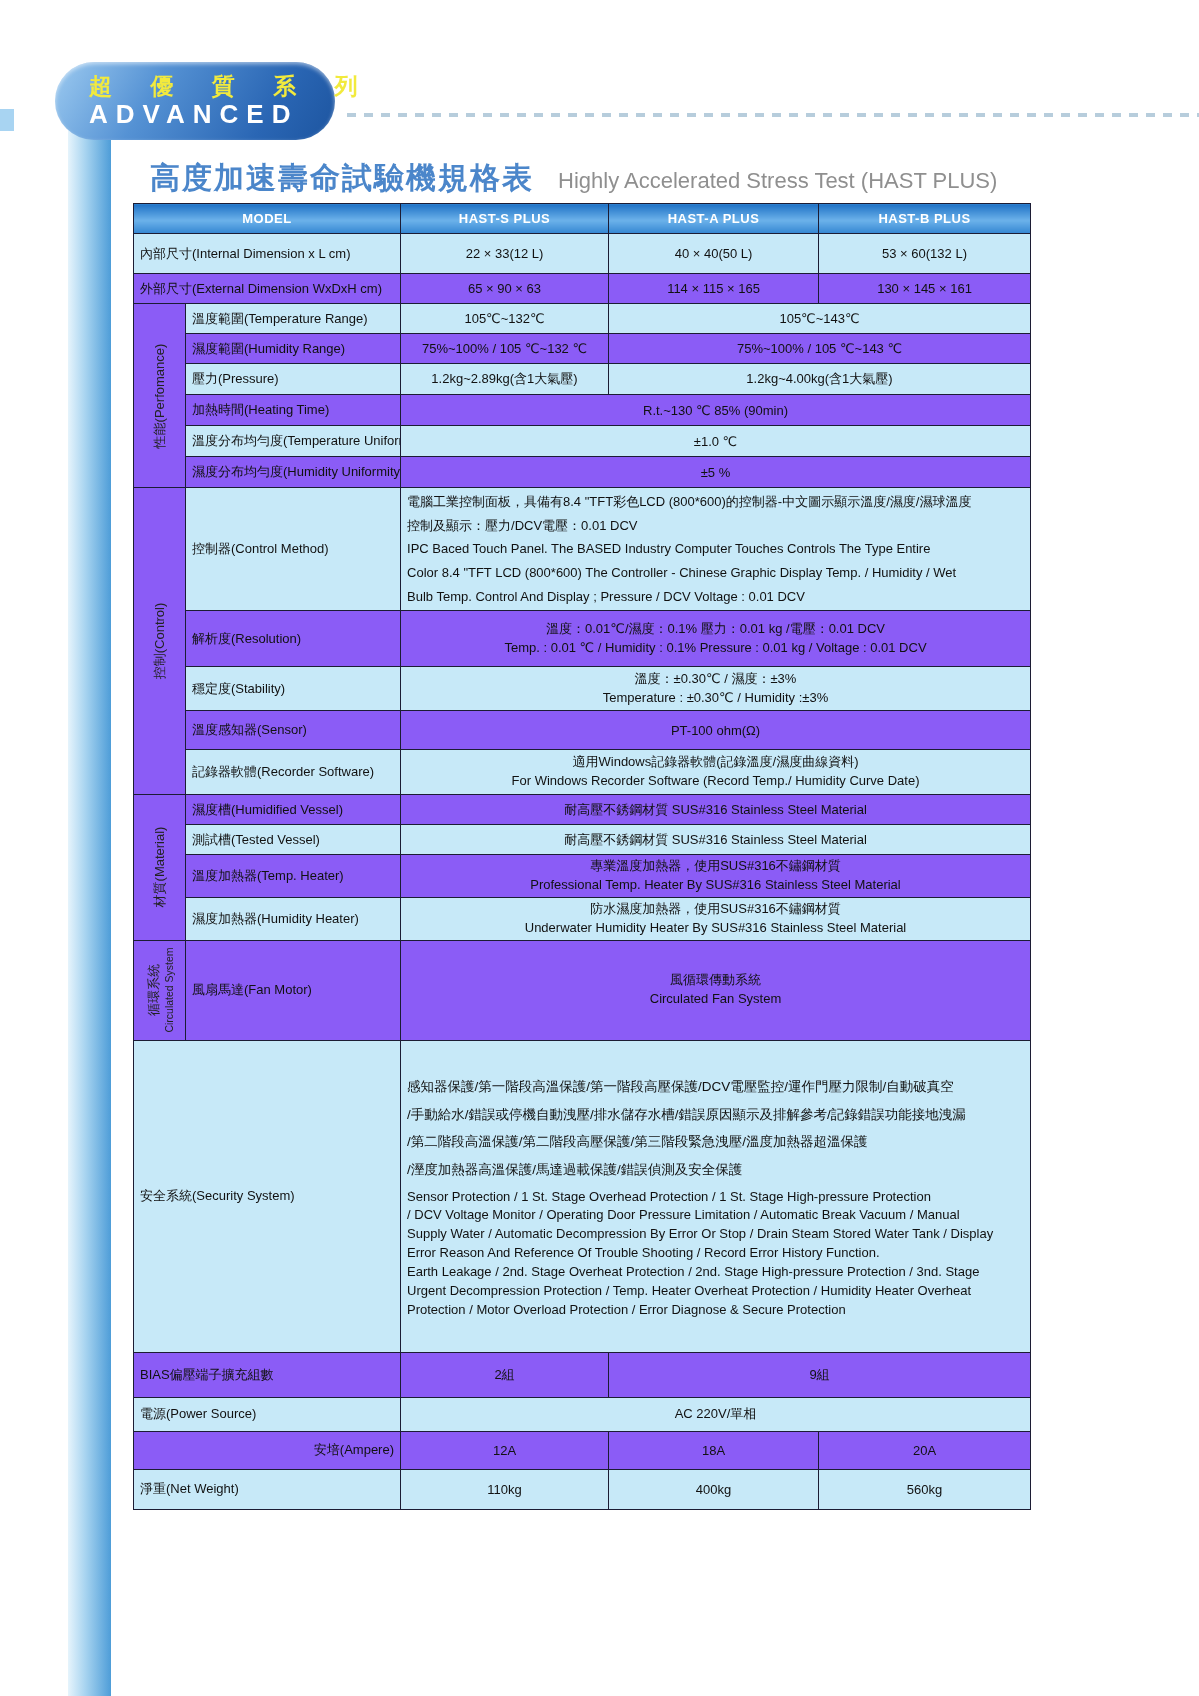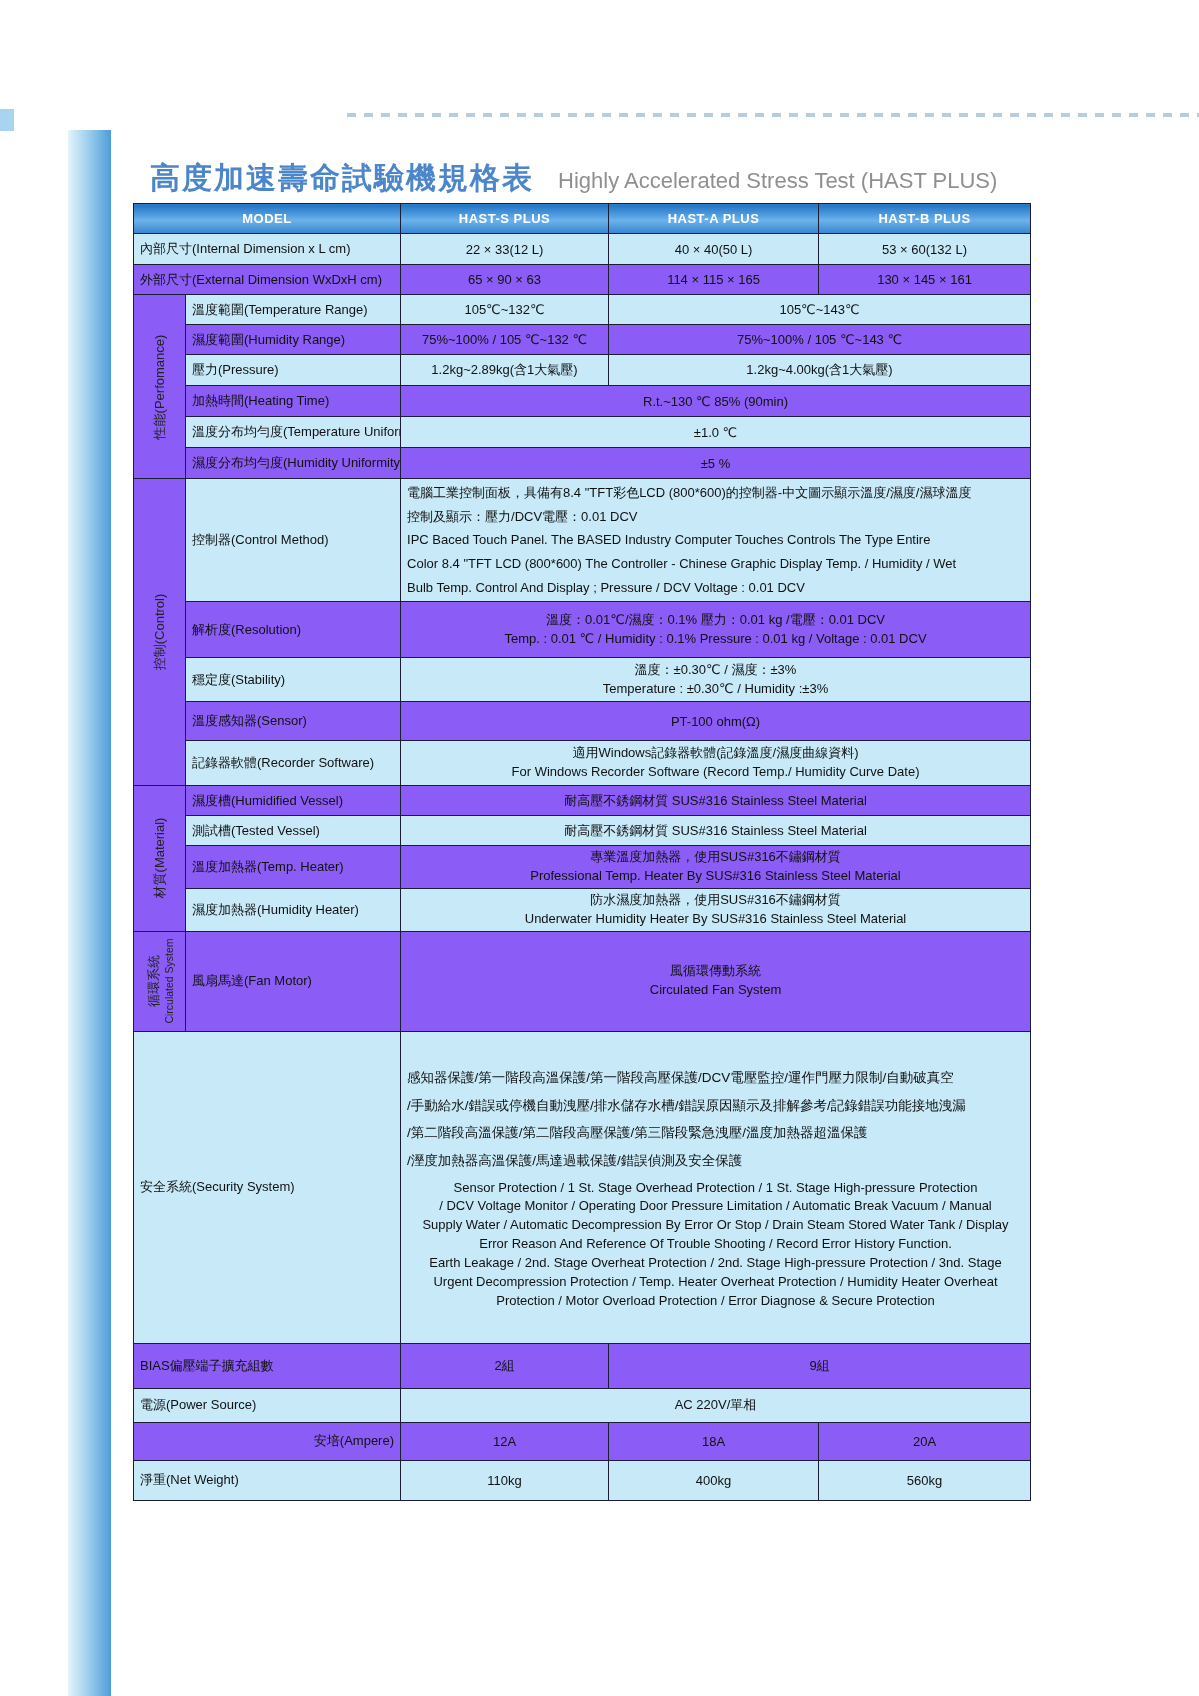--- a/index.html
+++ b/index.html
@@ -84,36 +84,40 @@
   .vtext {
     position: absolute; top: 50%; left: 50%;
     transform: translate(-50%, -50%) rotate(-90deg);
     white-space: nowrap; font-size: 13px; color: #222; text-align: center;
   }
   .vtext .ven { font-size: 10.5px; }
   .bigcell { text-align: left; padding: 6px 12px; line-height: 1.82; font-size: 13.5px; }
   .two-line { line-height: 1.45; padding: 4px 6px; }
   .sec-cell { text-align: left; padding: 8px 12px; }
   .sec-zh { line-height: 2.05; font-size: 13.5px; }
-  .sec-en { line-height: 1.45; font-size: 13px; margin-top: 4px; text-align: center; }
+  .sec-en { line-height: 1.45; font-size: 13px; margin-top: 4px; }
   .footnote {
     position: absolute;
     left: 133px; top: 1490px;
     font-size: 15px; color: #1f7a8e; white-space: nowrap;
   }
 </style>
 </head>
 <body>
 
 <div class="page">
 
   <div class="side-bar"></div>
   <div class="edge-dash"></div>
   <div class="dash-line"></div>
 
+  <div class="logo">
+    <div class="logo-zh">超 優 質 系 列</div>
+    <div class="logo-en">ADVANCED</div>
+  </div>
 
   <div class="title-row">
     <span class="title-zh">高度加速壽命試驗機規格表</span><span class="title-en">Highly Accelerated Stress Test (HAST PLUS)</span>
   </div>
 
   <table class="spec">
     <colgroup>
       <col style="width:52px">
         <col style="width:215px">
         <col style="width:208px">
@@ -121,21 +125,21 @@
         <col style="width:212px">
     </colgroup>
     <tbody>
       <tr style="height:30px">
         <td colspan="2" class="hdr c">MODEL</td>
         <td class="hdr c">HAST-S PLUS</td>
         <td class="hdr c">HAST-A PLUS</td>
         <td class="hdr c">HAST-B PLUS</td>
       </tr>
 
-      <tr style="height:31px">
+      <tr style="height:40px">
         <td colspan="2" class="label bgb">內部尺寸(Internal Dimension x L cm)</td>
         <td class="c bgb">22 × 33(12 L)</td>
         <td class="c bgb">40 × 40(50 L)</td>
         <td class="c bgb">53 × 60(132 L)</td>
       </tr>
 
       <tr style="height:30px">
         <td colspan="2" class="label bgw">外部尺寸(External Dimension WxDxH cm)</td>
         <td class="c bgw">65 × 90 × 63</td>
         <td class="c bgw">114 × 115 × 165</td>

